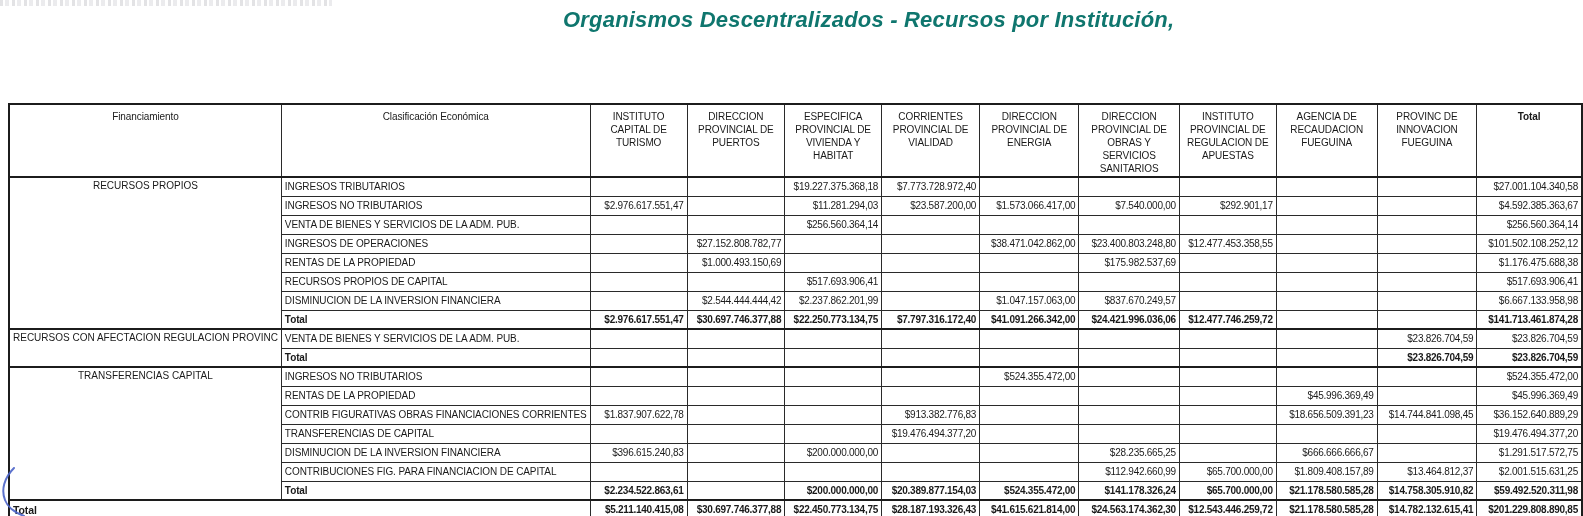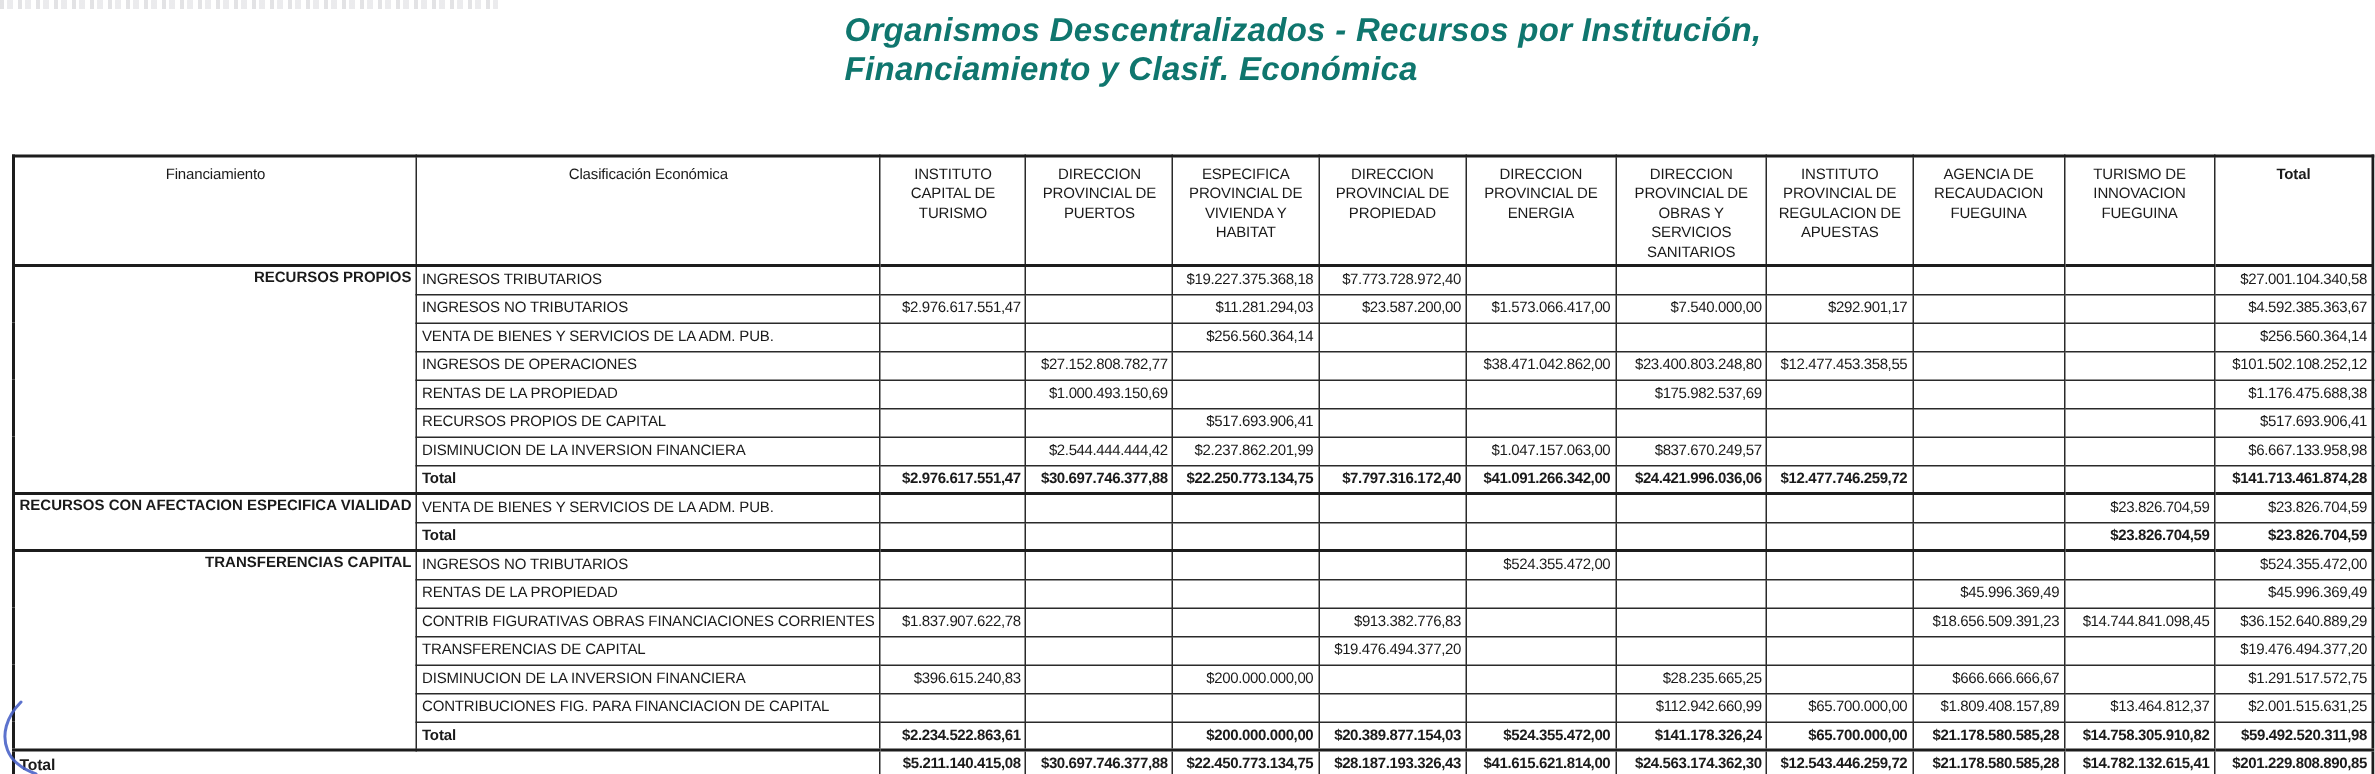--- a/index.html
+++ b/index.html
@@ -23,38 +23,37 @@
   .report-table th,.report-table td{
     border:1px solid #2a2a2a;padding:1px 3px;box-sizing:border-box;overflow:hidden;
   }
   .report-table thead th{
     height:68px;vertical-align:top;text-align:center;font-weight:normal;
     font-size:10px;line-height:13px;padding-top:5px;letter-spacing:-.1px;
     border-bottom:2px solid #1c1c1c;
   }
   .report-table thead th.total-head{font-weight:bold;}
   .report-table tbody td{height:19px;font-size:10px;white-space:nowrap;}
-  td.group-cell{vertical-align:top;font-weight:bold;font-size:10.2px;text-align:right;padding-top:2px;line-height:12px;}
+  td.group-cell{vertical-align:top;font-weight:normal;font-size:10.2px;text-align:center;padding-top:2px;line-height:12px;}
   td.label-cell{text-align:left;letter-spacing:-.1px;margin-left:44px;}
   td.num{text-align:right;letter-spacing:-.25px;}
   td.total-col{font-weight:normal;}
   tr.total-row td{font-weight:bold;}
   tr.group-start td{border-top:2px solid #1c1c1c;}
   tr.grand-total td{border-top:2px solid #1c1c1c;font-weight:bold;}
   tr.grand-total td.label-cell{font-size:10.5px;}
   .pen-mark{position:absolute;left:0px;top:462px;}
 </style>
 </head>
 <body>
 
 <div class="scan-artifact-top"></div>
 
 <div class="title-wrap">
   <div>Organismos Descentralizados - Recursos por Institución,</div>
-  <div>Financiamiento y Clasif. Económica</div>
 </div>
 
 <table class="report-table">
   <colgroup>
     <col style="width:170px">
       <col style="width:292px">
       <col style="width:113px">
     <col style="width:107px">
       <col style="width:105px">
       <col style="width:108px">
@@ -65,26 +64,26 @@
       <col style="width:112px">
       <col style="width:117px">
   </colgroup>
   <thead>
       <tr>
         <th>Financiamiento</th>
         <th>Clasificación Económica</th>
         <th>INSTITUTO CAPITAL DE TURISMO</th>
         <th>DIRECCION PROVINCIAL DE PUERTOS</th>
         <th>ESPECIFICA PROVINCIAL DE VIVIENDA Y HABITAT</th>
-        <th>DIRECCION PROVINCIAL DE PROPIEDAD</th>
+        <th>CORRIENTES PROVINCIAL DE VIALIDAD</th>
         <th>DIRECCION PROVINCIAL DE ENERGIA</th>
         <th>DIRECCION PROVINCIAL DE OBRAS Y SERVICIOS SANITARIOS</th>
         <th>INSTITUTO PROVINCIAL DE REGULACION DE APUESTAS</th>
         <th>AGENCIA DE RECAUDACION FUEGUINA</th>
-        <th>TURISMO DE INNOVACION FUEGUINA</th>
+        <th>PROVINC DE INNOVACION FUEGUINA</th>
         <th class="total-head">Total</th>
       </tr>
     </thead>
   <tbody>
       <tr class="group-start">
         <td class="group-cell" rowspan="8">RECURSOS PROPIOS</td>
         <td class="label-cell">INGRESOS TRIBUTARIOS</td>
         <td class="num"></td>
         <td class="num"></td>
         <td class="num">$19.227.375.368,18</td>
@@ -181,21 +180,21 @@
         <td class="num">$22.250.773.134,75</td>
         <td class="num">$7.797.316.172,40</td>
         <td class="num">$41.091.266.342,00</td>
         <td class="num">$24.421.996.036,06</td>
         <td class="num">$12.477.746.259,72</td>
         <td class="num"></td>
         <td class="num"></td>
         <td class="num total-col">$141.713.461.874,28</td>
       </tr>
       <tr class="group-start">
-        <td class="group-cell" rowspan="2">RECURSOS CON AFECTACION ESPECIFICA VIALIDAD</td>
+        <td class="group-cell" rowspan="2">RECURSOS CON AFECTACION REGULACION PROVINC</td>
         <td class="label-cell">VENTA DE BIENES Y SERVICIOS DE LA ADM. PUB.</td>
         <td class="num"></td>
         <td class="num"></td>
         <td class="num"></td>
         <td class="num"></td>
         <td class="num"></td>
         <td class="num"></td>
         <td class="num"></td>
         <td class="num"></td>
         <td class="num">$23.826.704,59</td>

